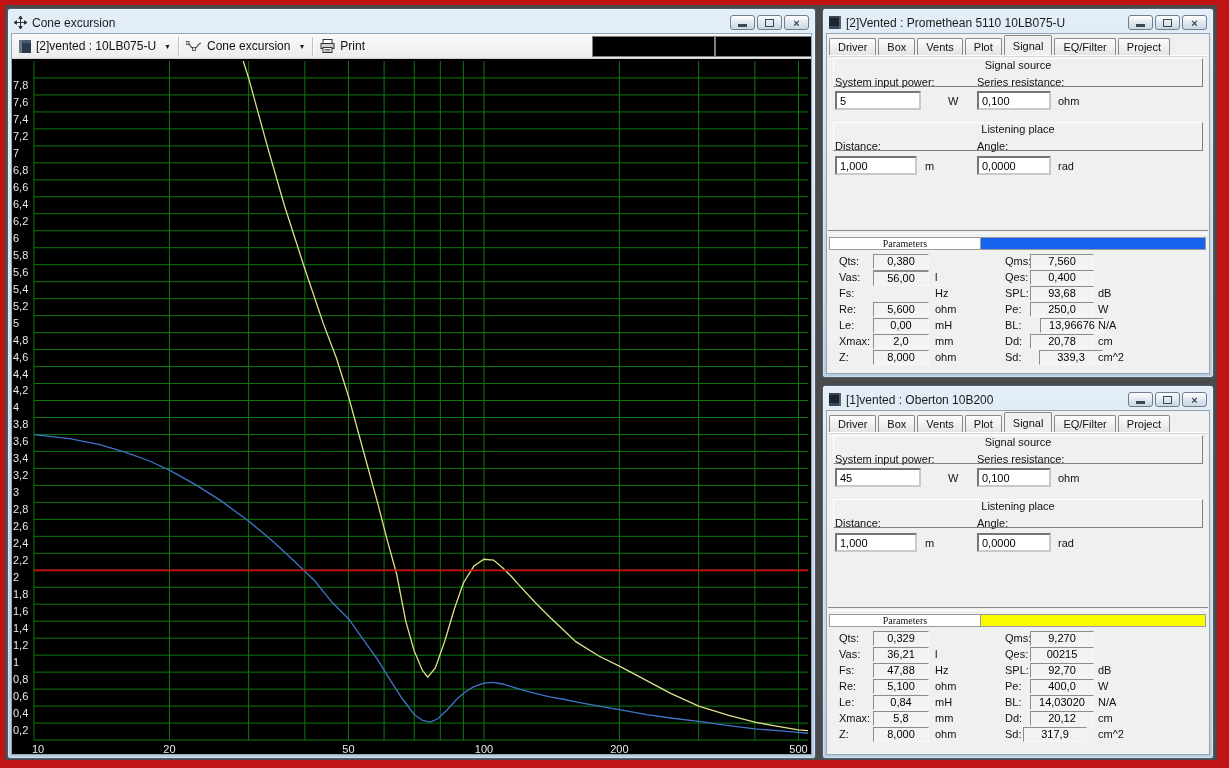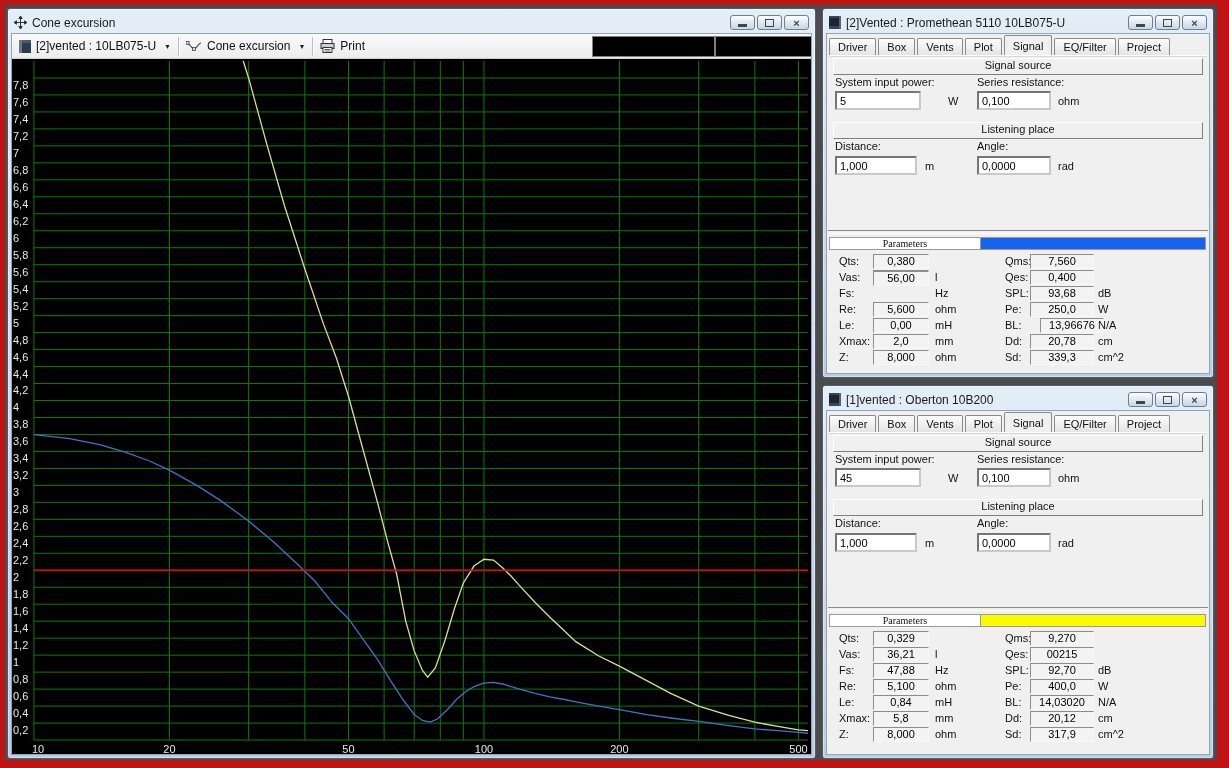--- a/index.html
+++ b/index.html
@@ -61,21 +61,21 @@
   .tab{
     box-sizing:border-box;height:17px;padding:2px 8px 0;font-size:11px;color:#111;
     background:linear-gradient(#fdfdfd,#e4e4e4);
     border:1px solid #8a8a8a;border-bottom:none;border-radius:2px 2px 0 0;
     white-space:nowrap;cursor:default;
   }
   .tab.active{height:20px;background:#f0f0f0;position:relative;z-index:2;padding-top:4px;}
   .tabline{position:absolute;left:2px;top:21px;right:2px;height:1px;background:#ffffff;box-shadow:0 1px 0 #d9d9d9;}
 
   .group-bar{
-    position:absolute;left:6px;right:6px;height:17px;box-sizing:border-box;
+    position:absolute;left:6px;right:6px;height:29px;box-sizing:border-box;
     border:1px solid;border-color:#ffffff #7f7f7f #7f7f7f #ffffff;background:#f0f0f0;
     font-size:11px;text-align:center;line-height:12px;color:#111;
   }
   .field-label{position:absolute;font-size:11px;color:#111;white-space:nowrap;}
   .text-input{
     position:absolute;box-sizing:border-box;height:19px;
     border:2px inset #c9c9c9;background:#ffffff;
     font-family:"Liberation Sans",sans-serif;font-size:11px;color:#000;padding:0 3px;
   }
   .unit{position:absolute;font-size:11px;color:#111;}
@@ -358,21 +358,21 @@
             <div class="pg-label" style="left: 178px; top: 49px;">Pe:</div>
             <div class="pg-field" style="left: 203px; top: 48px; width: 64px;">250,0</div>
             <div class="pg-unit" style="left: 271px; top: 49px;">W</div>
             <div class="pg-label" style="left: 178px; top: 65px;">BL:</div>
             <div class="pg-field" style="left: 213px; top: 64px; width: 64px;">13,96676</div>
             <div class="pg-unit" style="left: 271px; top: 65px;">N/A</div>
             <div class="pg-label" style="left: 178px; top: 81px;">Dd:</div>
             <div class="pg-field" style="left: 203px; top: 80px; width: 64px;">20,78</div>
             <div class="pg-unit" style="left: 271px; top: 81px;">cm</div>
             <div class="pg-label" style="left: 178px; top: 97px;">Sd:</div>
-            <div class="pg-field" style="left: 203px; top: 96px; width: 64px;">339,3</div>
+            <div class="pg-field" style="left: 212px; top: 96px; width: 64px;">339,3</div>
             <div class="pg-unit" style="left: 271px; top: 97px;">cm^2</div>
           </div>
       </div>
     </div>
   </div>
 
   <div class="window" id="driver-window-1">
     <div class="titlebar">
       <span class="doc-icon"></span>
       <span class="title-text">[1]vented : Oberton 10B200</span>
@@ -454,20 +454,20 @@
             <div class="pg-label" style="left: 178px; top: 49px;">Pe:</div>
             <div class="pg-field" style="left: 203px; top: 48px; width: 64px;">400,0</div>
             <div class="pg-unit" style="left: 271px; top: 49px;">W</div>
             <div class="pg-label" style="left: 178px; top: 65px;">BL:</div>
             <div class="pg-field" style="left: 203px; top: 64px; width: 64px;">14,03020</div>
             <div class="pg-unit" style="left: 271px; top: 65px;">N/A</div>
             <div class="pg-label" style="left: 178px; top: 81px;">Dd:</div>
             <div class="pg-field" style="left: 203px; top: 80px; width: 64px;">20,12</div>
             <div class="pg-unit" style="left: 271px; top: 81px;">cm</div>
             <div class="pg-label" style="left: 178px; top: 97px;">Sd:</div>
-            <div class="pg-field" style="left: 203px; top: 96px; width: 64px;">317,9</div>
+            <div class="pg-field" style="left: 196px; top: 96px; width: 64px;">317,9</div>
             <div class="pg-unit" style="left: 271px; top: 97px;">cm^2</div>
           </div>
       </div>
     </div>
   </div>
 
 </div>
 
 </body></html>

